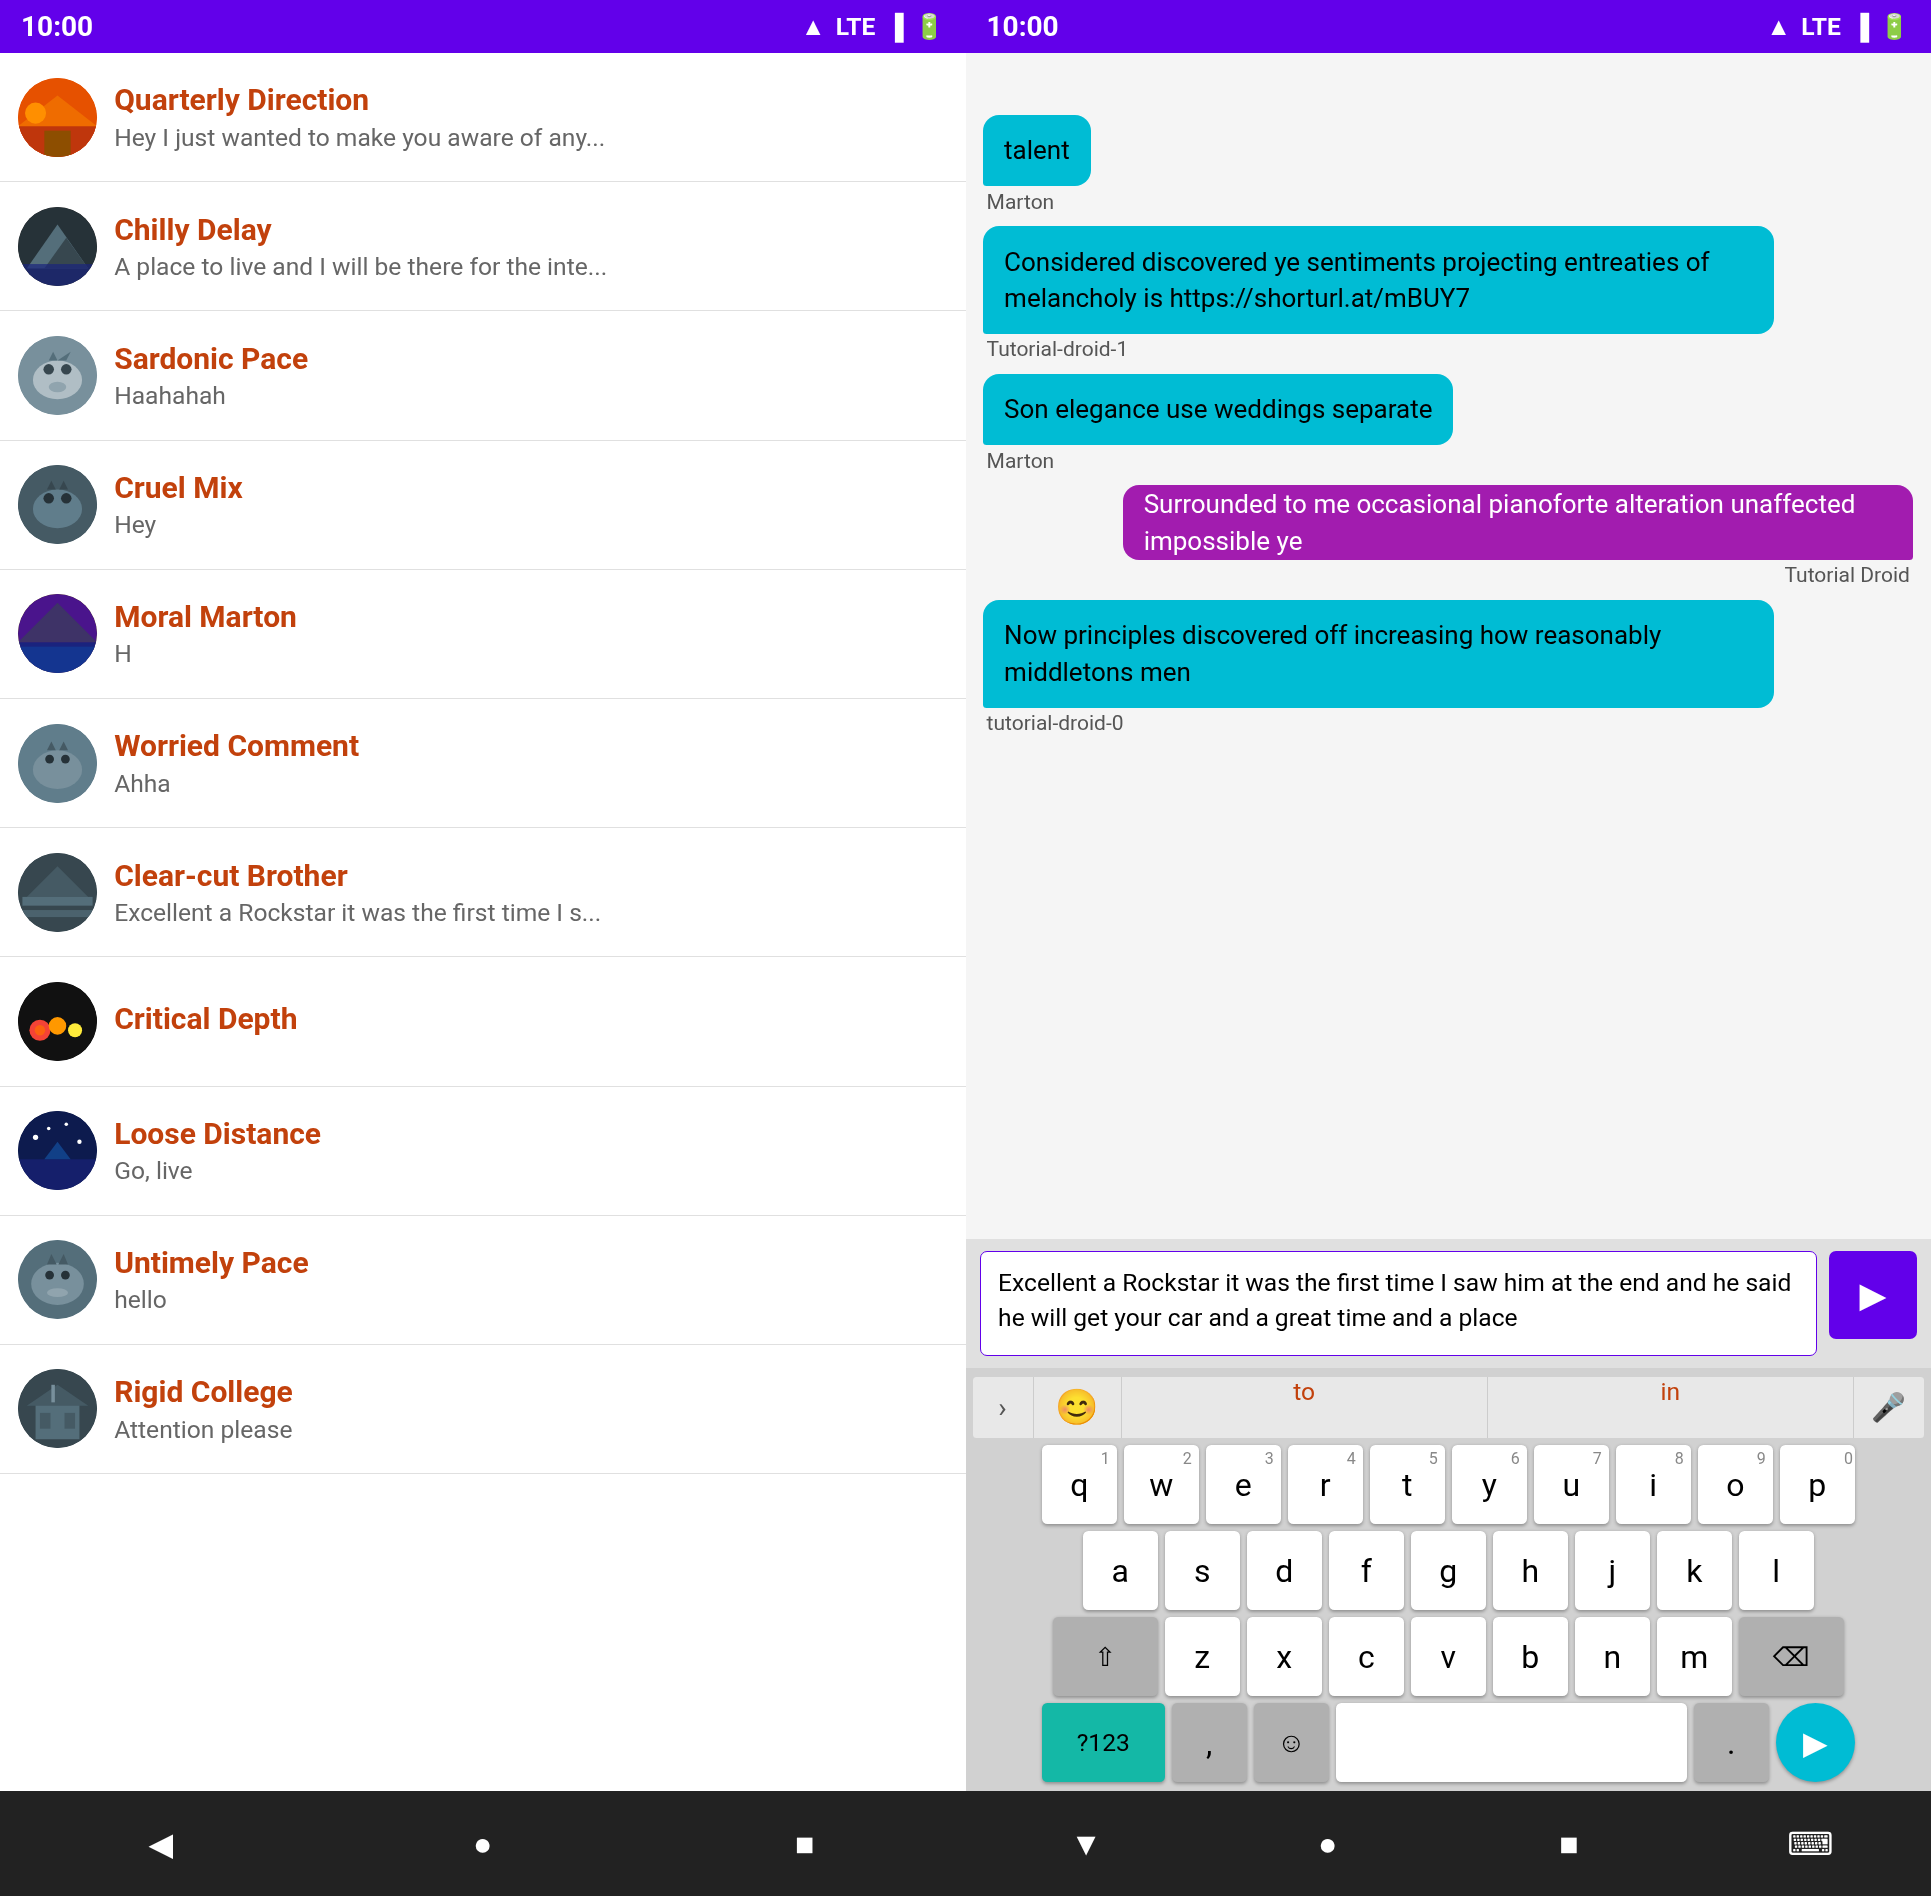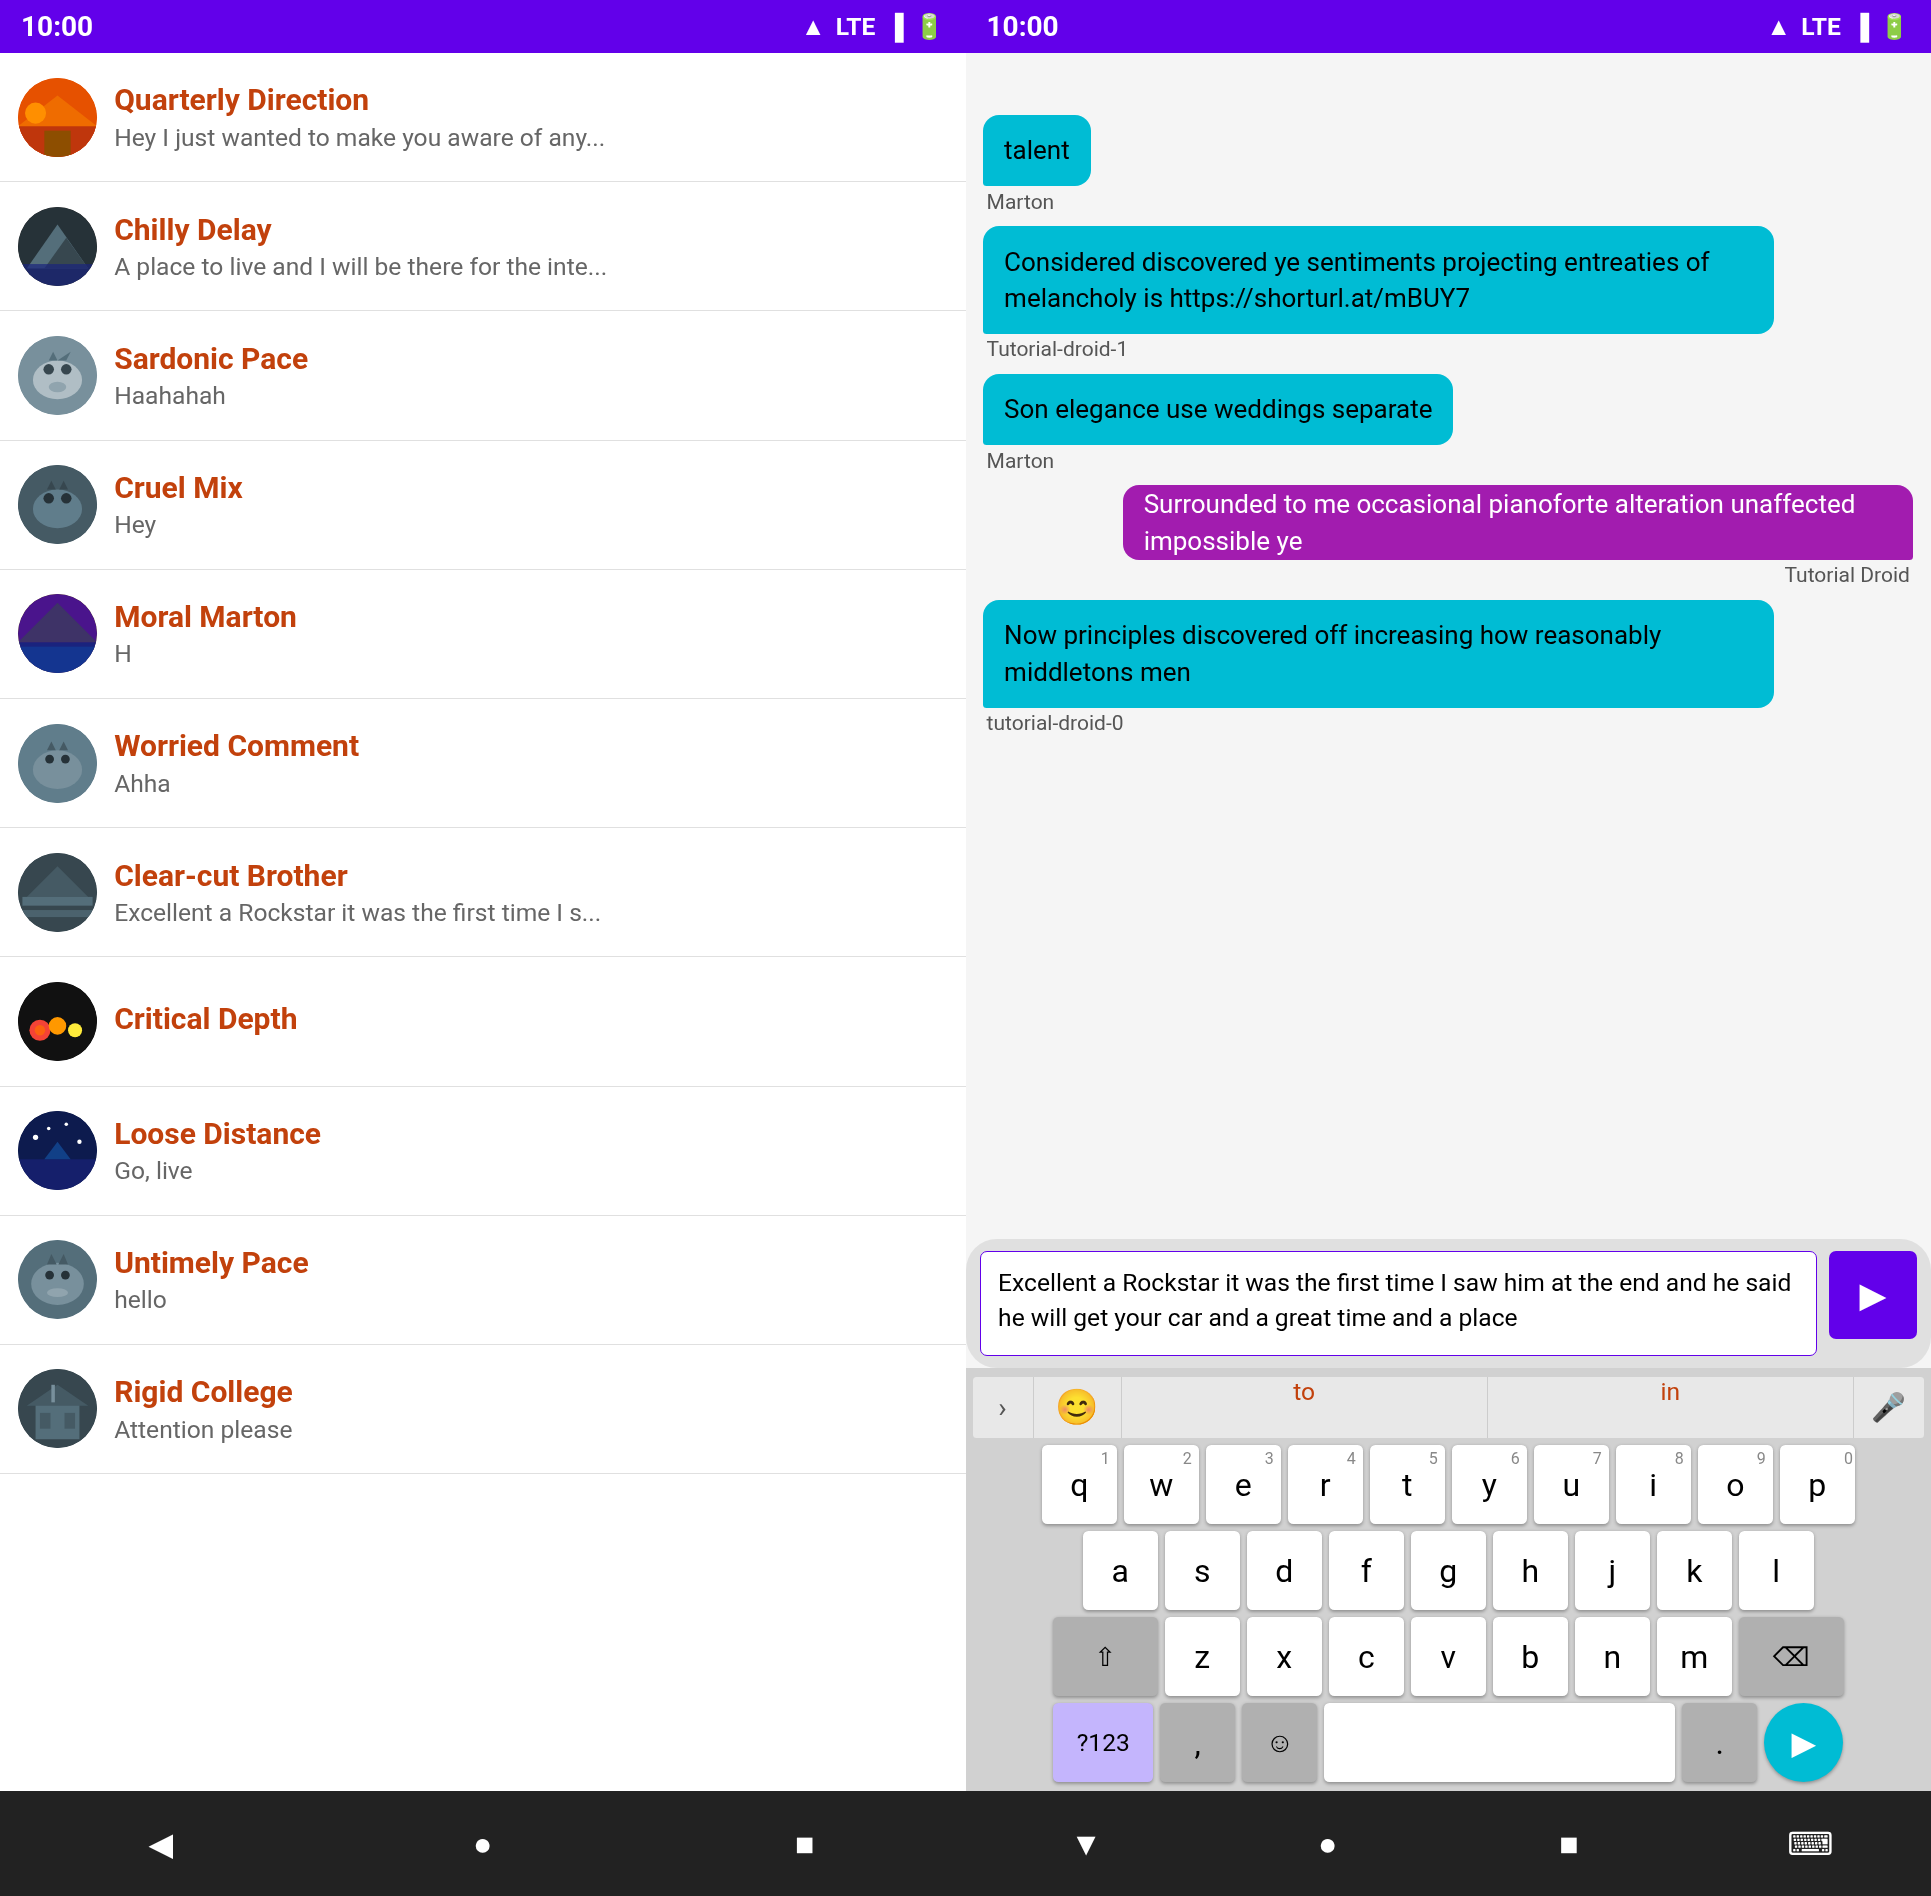--- a/index.html
+++ b/index.html
@@ -193,21 +193,20 @@
       padding-right: 3.5px;
     }
 
     .input-area {
       background: #e0e0e0;
       padding: 12.3px 14px;
       display: flex;
       align-items: flex-start;
       gap: 12.3px;
       flex-shrink: 0;
-      border-radius: 31px;
     }
 
     .text-input-box {
       flex: 1;
       background: #fff;
       border-radius: 7px;
       padding: 14px 17.6px;
       font-size: 24.6px;
       color: #000;
       line-height: 1.4;
@@ -336,24 +335,24 @@
     }
 
     .kb-bottom-row {
       display: flex;
       gap: 7px;
       align-items: center;
       justify-content: center;
     }
 
     .kb-key-num {
-      background: #c4b5fd;
+      background: #14b8a6;
       border-radius: 5.3px;
       height: 79px;
-      width: 100px;
+      width: 123px;
       display: flex;
       align-items: center;
       justify-content: center;
       font-size: 24.6px;
       color: #000;
       box-shadow: 0 1.8px 3.5px rgba(0,0,0,0.3);
     }
 
     .kb-key-comma {
       background: #b0b0b0;

